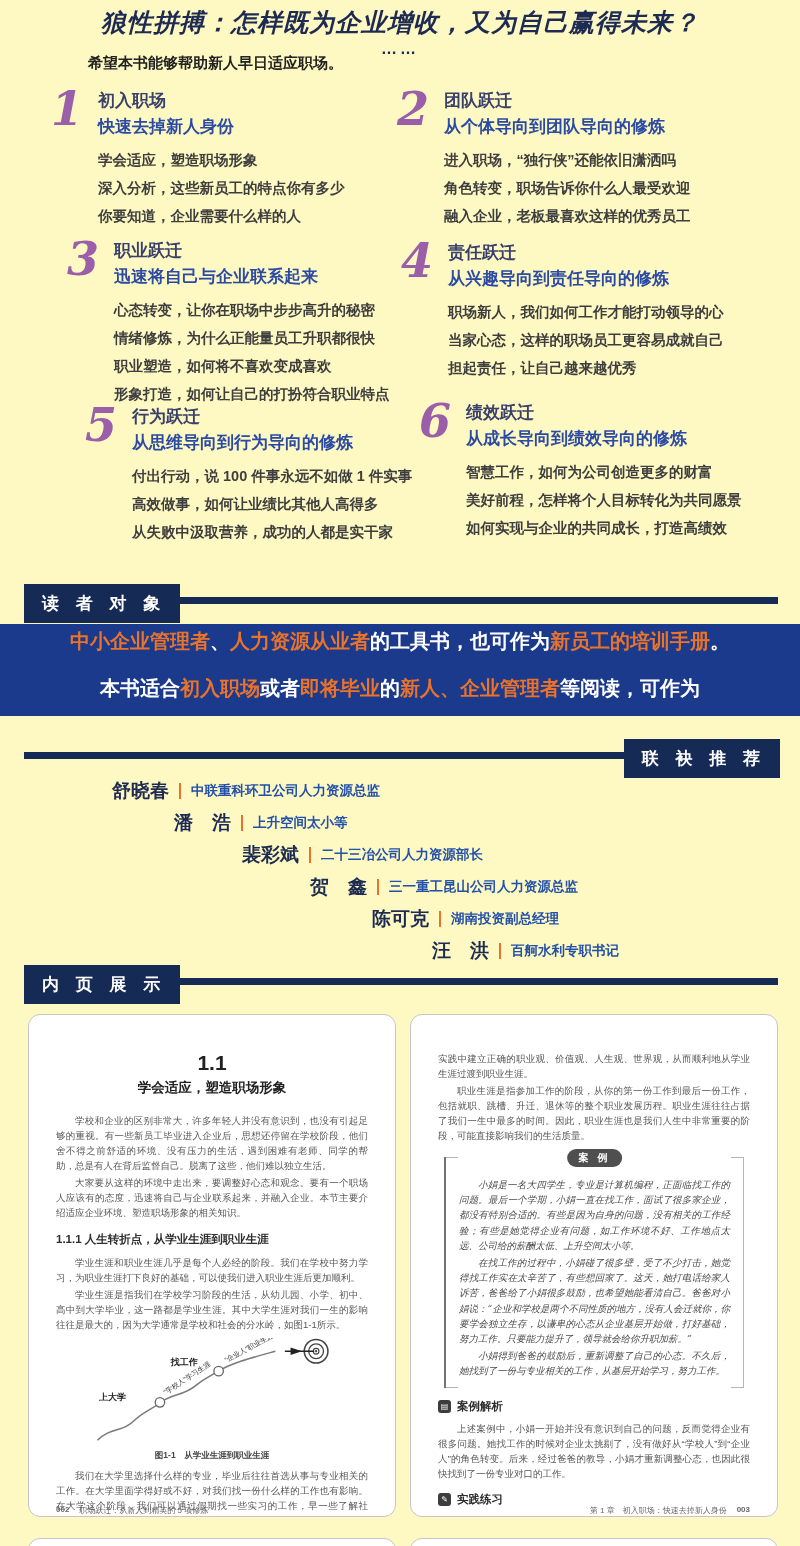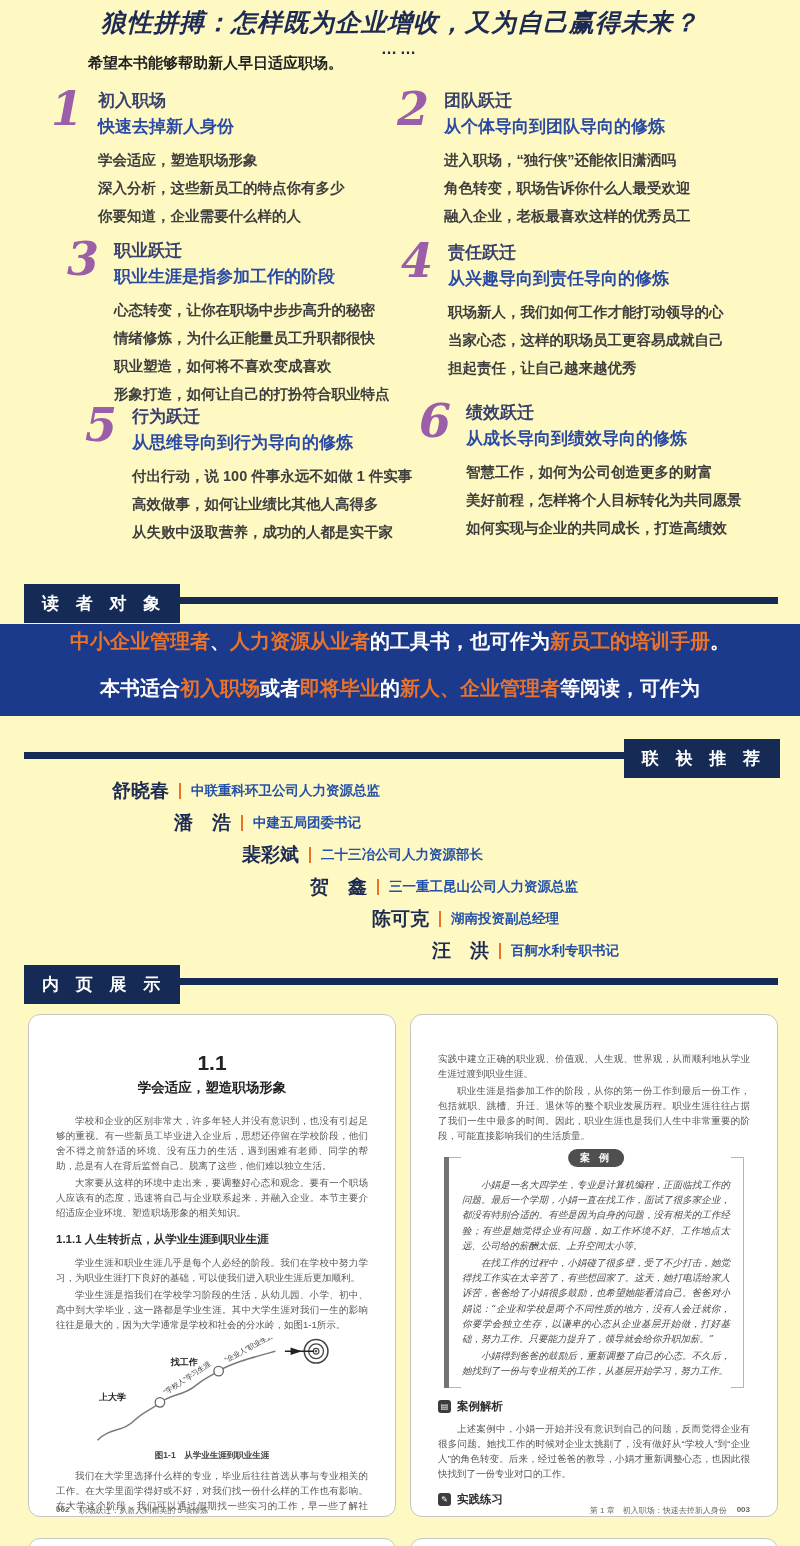--- a/index.html
+++ b/index.html
@@ -63,21 +63,21 @@
   .sub-head{font-size:11.5px;font-weight:bold;color:#2e2e2e;margin:12px 0 8px 0;}
   .fig-wrap{text-align:center;margin:6px 0 2px 0;}
   .fig-caption{text-align:center;font-size:8.5px;font-weight:bold;color:#444;margin-bottom:6px;}
   .pc-footer{position:absolute;bottom:0;left:27px;right:27px;font-size:8px;color:#666;display:flex;}
   .pc-footer .fp{font-weight:bold;}
   .pc-footer.f-left .ft{margin-left:10px;}
   .pc-footer.f-right{justify-content:flex-end;}
   .pc-footer.f-right .fp{margin-left:10px;}
   
   .case-box{position:relative;margin:14px 6px 10px 6px;padding:12px 13px 8px 13px;
-    border-left:5px solid #737373;border-right:1px solid #b5b5b5;}
+    border-left:2px solid #737373;border-right:1px solid #b5b5b5;}
   .case-corner{position:absolute;width:12px;height:1px;background:#b5b5b5;}
   .cc-tl{top:0;left:0}.cc-tr{top:0;right:0}.cc-bl{bottom:0;left:0}.cc-br{bottom:0;right:0}
   .case-pill{
     position:absolute;top:-8px;left:50%;transform:translateX(-50%);
     background:#4f4f4f;color:#fff;border-radius:9px;padding:2px 12px;
     font-size:10px;font-weight:bold;letter-spacing:3px;white-space:nowrap;
   }
   .case-p{font-family:"DejaVu Serif",serif;font-style:italic;font-size:9.5px;color:#4a4a4a;
     line-height:1.6;text-indent:2em;text-align:justify;margin:0 0 2px 0;}
   .case-p:first-of-type{margin-top:8px;}
@@ -116,21 +116,21 @@
       <div class="f-sub">从个体导向到团队导向的修炼</div>
       <div class="f-line">进入职场，“独行侠”还能依旧潇洒吗</div>
       <div class="f-line">角色转变，职场告诉你什么人最受欢迎</div>
       <div class="f-line">融入企业，老板最喜欢这样的优秀员工</div>
     </div>
   </div>
   <div class="feature f3">
     <div class="f-num">3</div>
     <div>
       <div class="f-title">职业跃迁</div>
-      <div class="f-sub">职业生涯是指参加工作的阶段</div>
+      <div class="f-sub">迅速将自己与企业联系起来</div>
       <div class="f-line">心态转变，让你在职场中步步高升的秘密</div>
       <div class="f-line">情绪修炼，为什么正能量员工升职都很快</div>
       <div class="f-line">职业塑造，如何将不喜欢变成喜欢</div>
       <div class="f-line">形象打造，如何让自己的打扮符合职业特点</div>
     </div>
   </div>
   <div class="feature f4">
     <div class="f-num">4</div>
     <div>
       <div class="f-title">责任跃迁</div>
@@ -174,21 +174,21 @@
 
   <div class="recommenders">
     <div class="rec-row" style="margin-left:88px">
       <span class="rec-name">舒晓春</span>
       <span class="rec-sep"></span>
       <span class="rec-title">中联重科环卫公司人力资源总监</span>
     </div>
     <div class="rec-row" style="margin-left:150px">
       <span class="rec-name">潘　浩</span>
       <span class="rec-sep"></span>
-      <span class="rec-title">中建五局团委书记</span>
+      <span class="rec-title">上升空间太小等</span>
     </div>
     <div class="rec-row" style="margin-left:218px">
       <span class="rec-name">裴彩斌</span>
       <span class="rec-sep"></span>
       <span class="rec-title">二十三冶公司人力资源部长</span>
     </div>
     <div class="rec-row" style="margin-left:286px">
       <span class="rec-name">贺　鑫</span>
       <span class="rec-sep"></span>
       <span class="rec-title">三一重工昆山公司人力资源总监</span>

